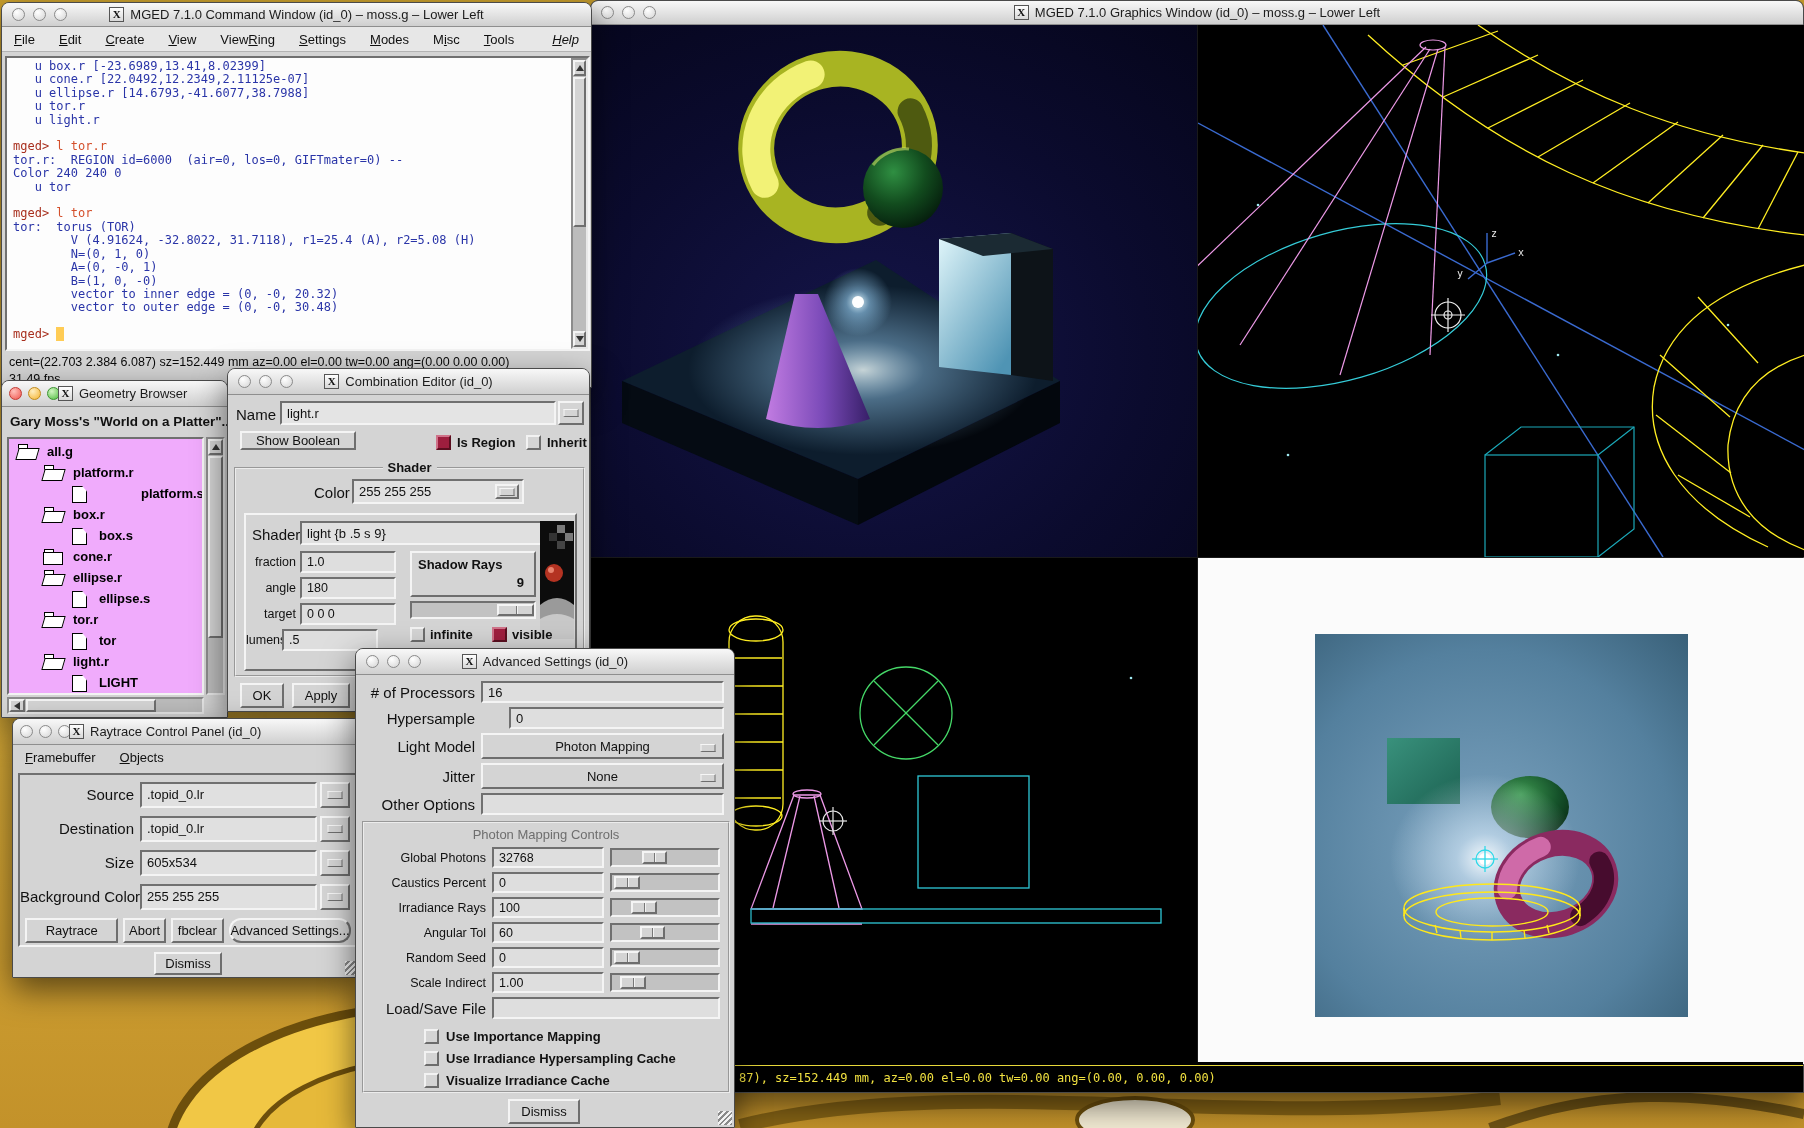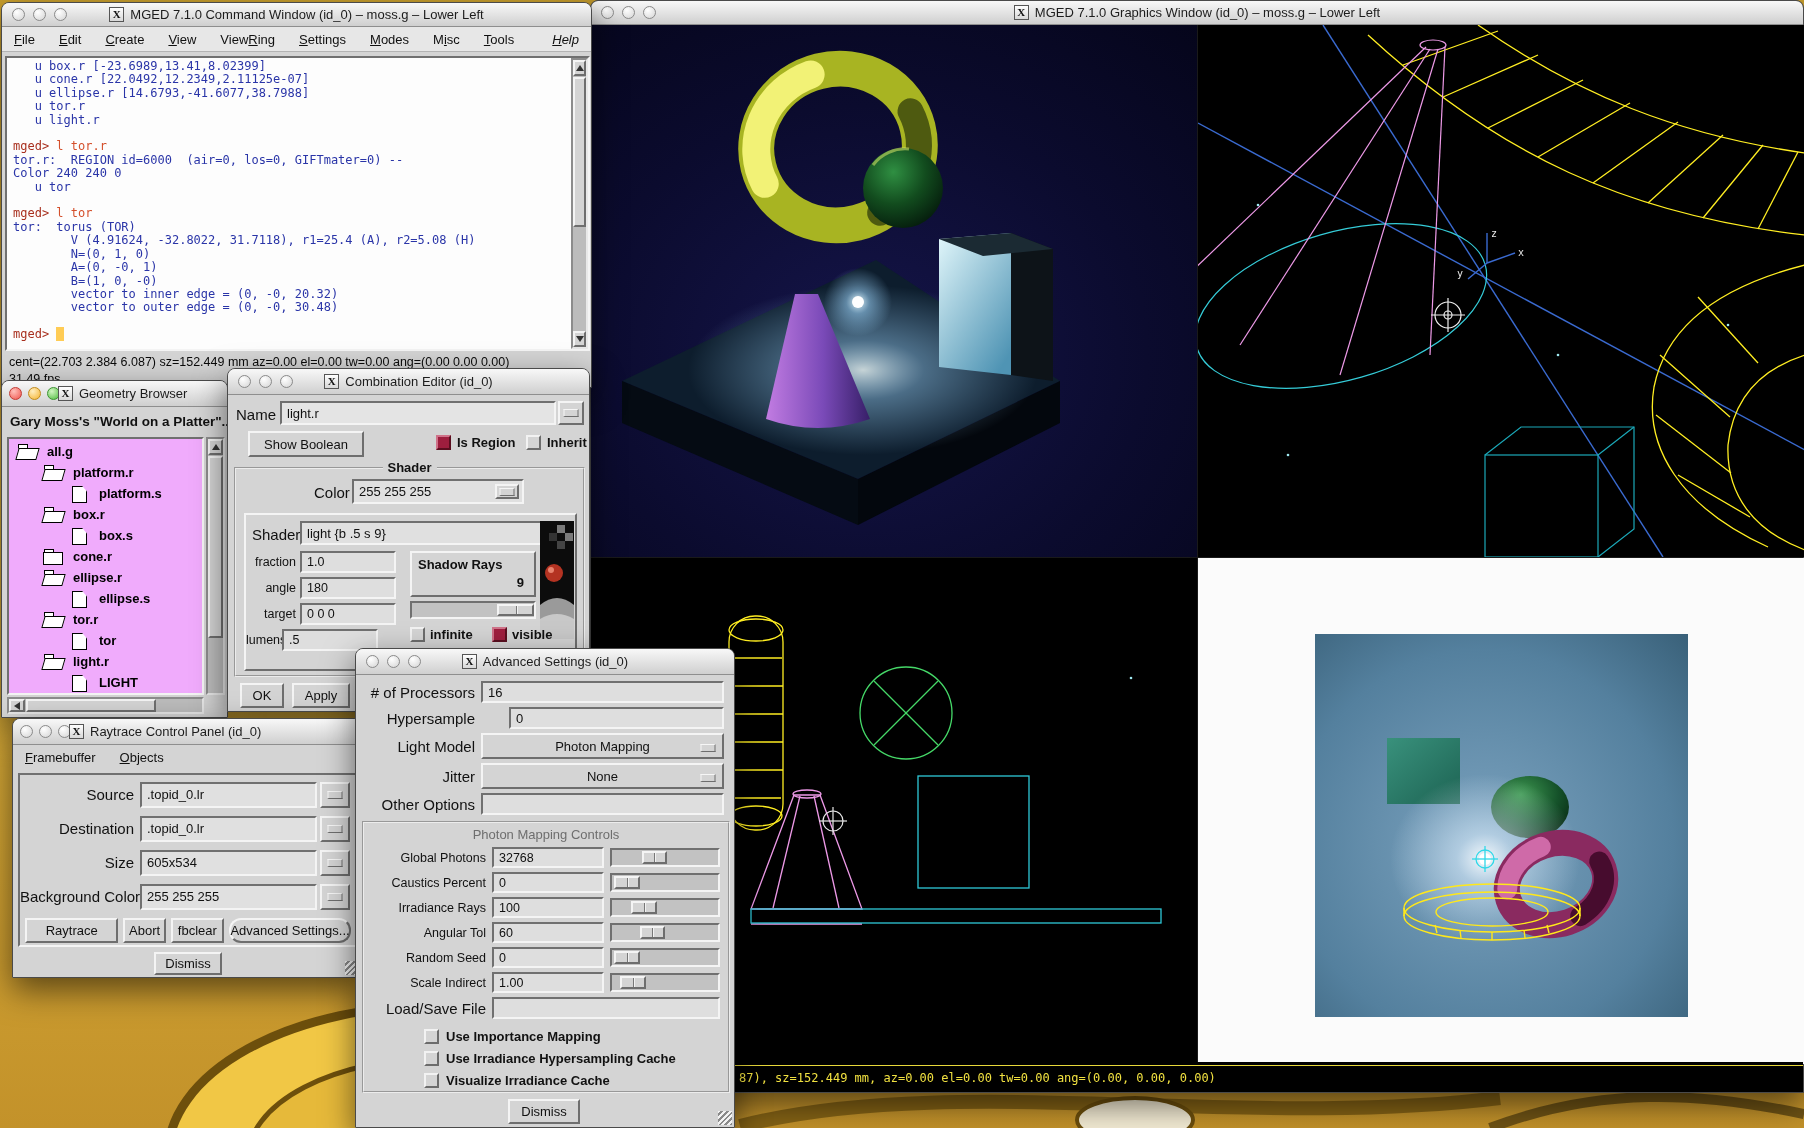--- a/index.html
+++ b/index.html
@@ -354,21 +354,21 @@
   <div class="boldlbl" style="position:absolute;left:8px;top:33px;font-size:13.5px">Gary Moss's "World on a Platter"...</div>
   <div class="sunken" id="gb-tree" style="position:absolute;left:5px;top:56px;width:197px;height:258px;background:#f0abfc;overflow:hidden;padding-top:2px">
       <div class="titem" style="padding-left: 8px;">
         <span class="ticon folder-open"></span>
         <span class="tlabel">all.g</span>
       </div>
       <div class="titem" style="padding-left: 34px;">
         <span class="ticon folder-open"></span>
         <span class="tlabel">platform.r</span>
       </div>
-      <div class="titem" style="padding-left: 60px;">
+      <div class="titem" style="padding-left: 60px; gap: 42px;">
         <span class="ticon page"></span>
         <span class="tlabel">platform.s</span>
       </div>
       <div class="titem" style="padding-left: 34px;">
         <span class="ticon folder-open"></span>
         <span class="tlabel">box.r</span>
       </div>
       <div class="titem" style="padding-left: 60px;">
         <span class="ticon page"></span>
         <span class="tlabel">box.s</span>
@@ -424,21 +424,21 @@
       <span class="light"></span>
     </div>
     <div class="ttl">
         <span class="xbox">X</span>
         <span>Combination Editor (id_0)</span>
       </div>
   </div>
   <div class="lbl" style="position:absolute;left:8px;top:37px">Name</div>
   <div class="entry" style="position:absolute;left:52px;top:32px;width:276px;height:24px;background:#e4e4e4">light.r</div>
   <div class="mb" style="position:absolute;left:330px;top:32px;width:26px;height:24px"></div>
-  <div class="btn" style="position:absolute;left:20px;top:62px;width:116px;height:26px">Show Boolean</div>
+  <div class="btn" style="position:absolute;left:12px;top:62px;width:116px;height:19px">Show Boolean</div>
   <div class="row" style="position:absolute;left:208px;top:66px;gap:6px">
     <span class="cb checked"></span>
     <span class="boldlbl">Is Region</span>
   </div>
   <div class="row" style="position:absolute;left:298px;top:66px;gap:6px">
     <span class="cb"></span>
     <span class="boldlbl">Inherit</span>
   </div>
 
   <div class="groove" style="position:absolute;left:6px;top:98px;width:351px;height:210px">

